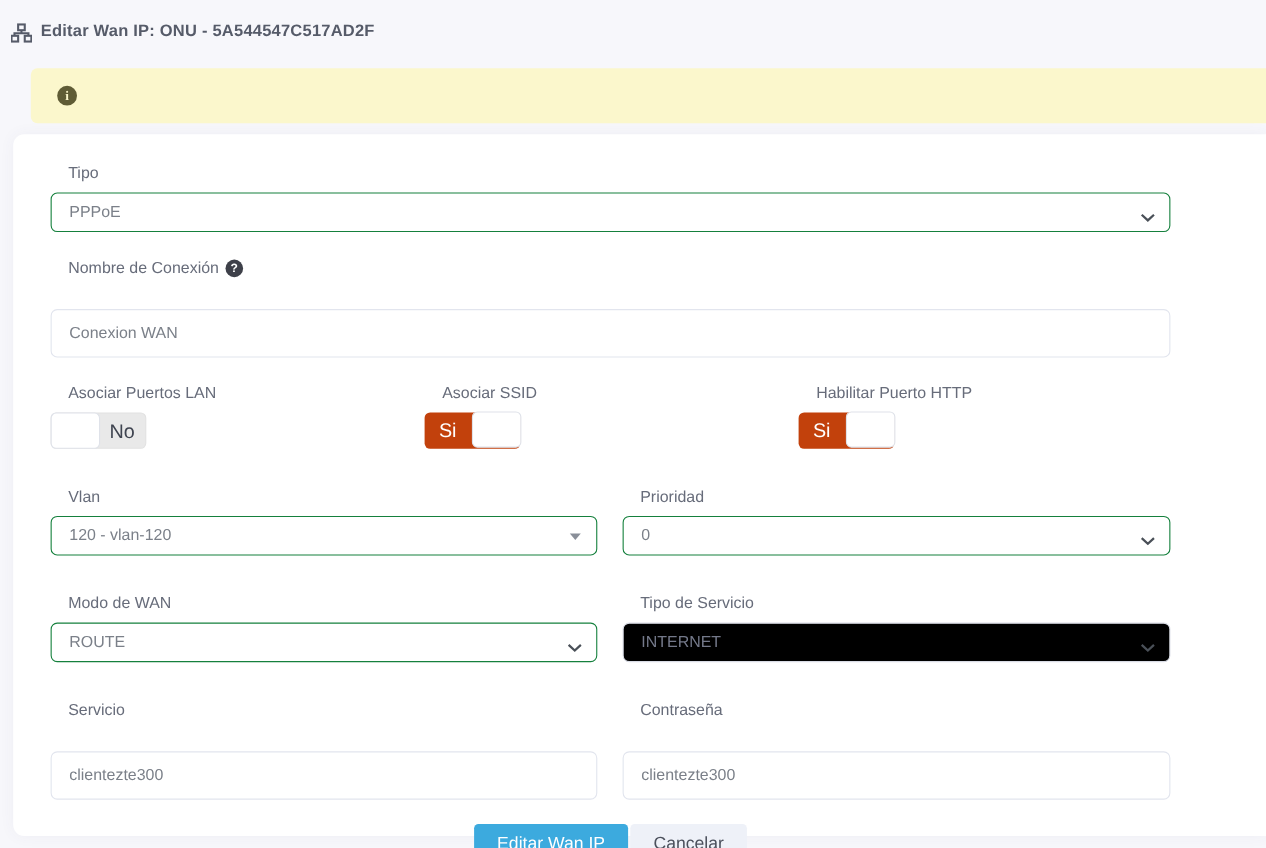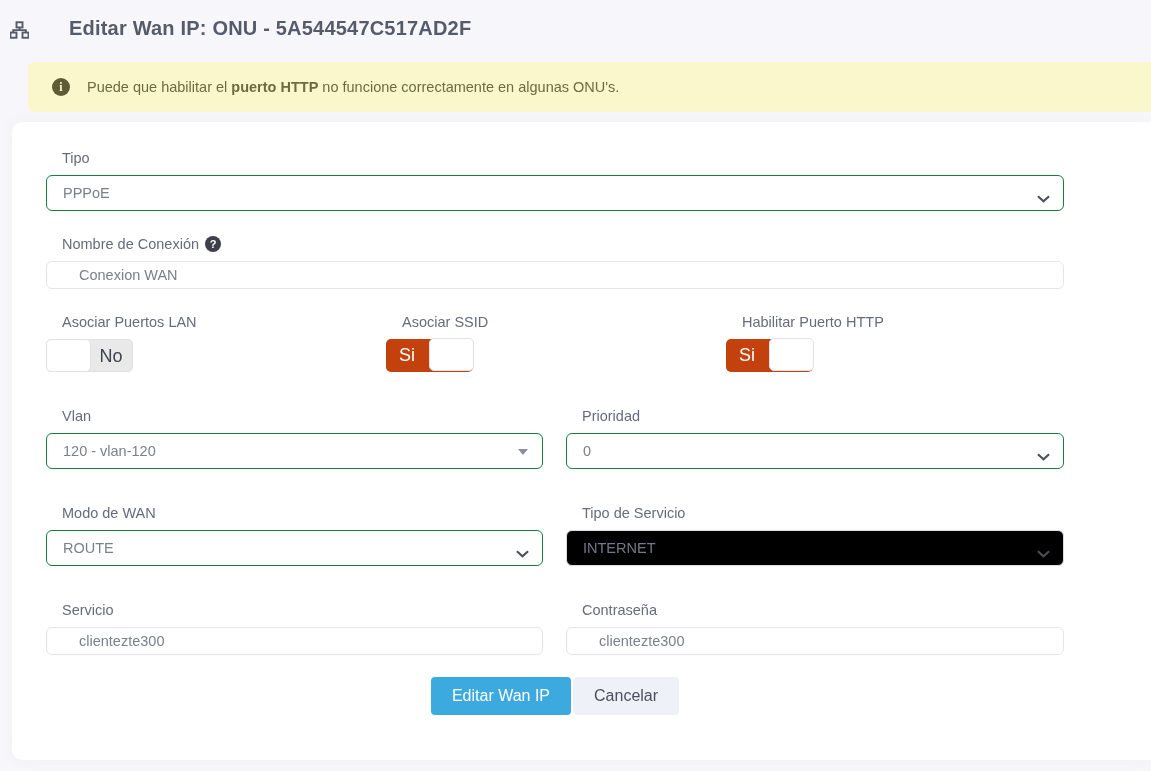--- a/index.html
+++ b/index.html
@@ -9,21 +9,21 @@
     font-family: "Liberation Sans", "DejaVu Sans", sans-serif;
     color: #676c7a;
   }
 
   
   .page-header {
     display: flex; align-items: center; gap: 8px;
     padding: 13px 0 0 10px; height: 44px;
   }
   .page-header .title {
-    font-size: 20px; font-weight: 700; color: #565b69; letter-spacing: .2px; margin-left: 32px;
+    font-size: 15px; font-weight: 700; color: #565b69; letter-spacing: .2px;
   }
   .hdr-icon { display: inline-flex; margin-top: 2px; }
 
   
   .alert {
     margin: 18px 0 0 28px;
     height: 50px;
     background: #fbf7cc;
     border-radius: 6px 0 0 6px;
     display: flex; align-items: center;
@@ -64,25 +64,25 @@
   .control {
     position: relative; height: 36px; width: 100%;
     border: 1px solid #15803d; border-radius: 6px;
     background: #fff;
     display: flex; align-items: center;
     padding: 0 34px 0 16px;
     font-size: 14.5px; color: #7b8089;
     cursor: pointer;
   }
   input.text-input {
-    height: 28px; width: 100%;
+    height: 44px; width: 100%;
     border: 1px solid #e2e5ee; border-radius: 6px;
-    padding: 0 32px; font-size: 14.5px; color: #7b8089;
+    padding: 0 16px; font-size: 14.5px; color: #7b8089;
     font-family: "Liberation Sans", "DejaVu Sans", sans-serif;
-    outline: none; background: #fff;
+    outline: none; background: #fff; margin-top: 20px;
   }
   .control.disabled { background: #000000; border-color: #d9dce5; color: #74798a; }
   .chevron { position: absolute; right: 13px; top: 14px; }
   .tri {
     position: absolute; right: 14px; top: 15px;
     width: 0; height: 0;
     border-left: 5px solid transparent; border-right: 5px solid transparent;
     border-top: 6px solid #8a8f99;
   }
 
@@ -138,21 +138,20 @@
       <path d="M12 7.8 V 11.2 M4 14.2 V 11.2 H 20 V 14.2"></path>
       <rect x="0.6" y="14.2" width="7.6" height="6.6"></rect>
       <rect x="15.8" y="14.2" width="7.6" height="6.6"></rect>
     </svg>
   </span>
   <span class="title">Editar Wan IP: ONU - 5A544547C517AD2F</span>
 </div>
 
 <div class="alert">
   <span class="info-icon">i</span>
-  <span><span>Puede que habilitar el </span><b>puerto HTTP</b><span> no funcione correctamente en algunas ONU's.</span></span>
 </div>
 
 <div class="card">
   <div class="form-inner">
 
     <div class="row">
       <div class="field-label">Tipo</div>
       <div class="control">
         <span>PPPoE</span>
         <span class="chevron">

